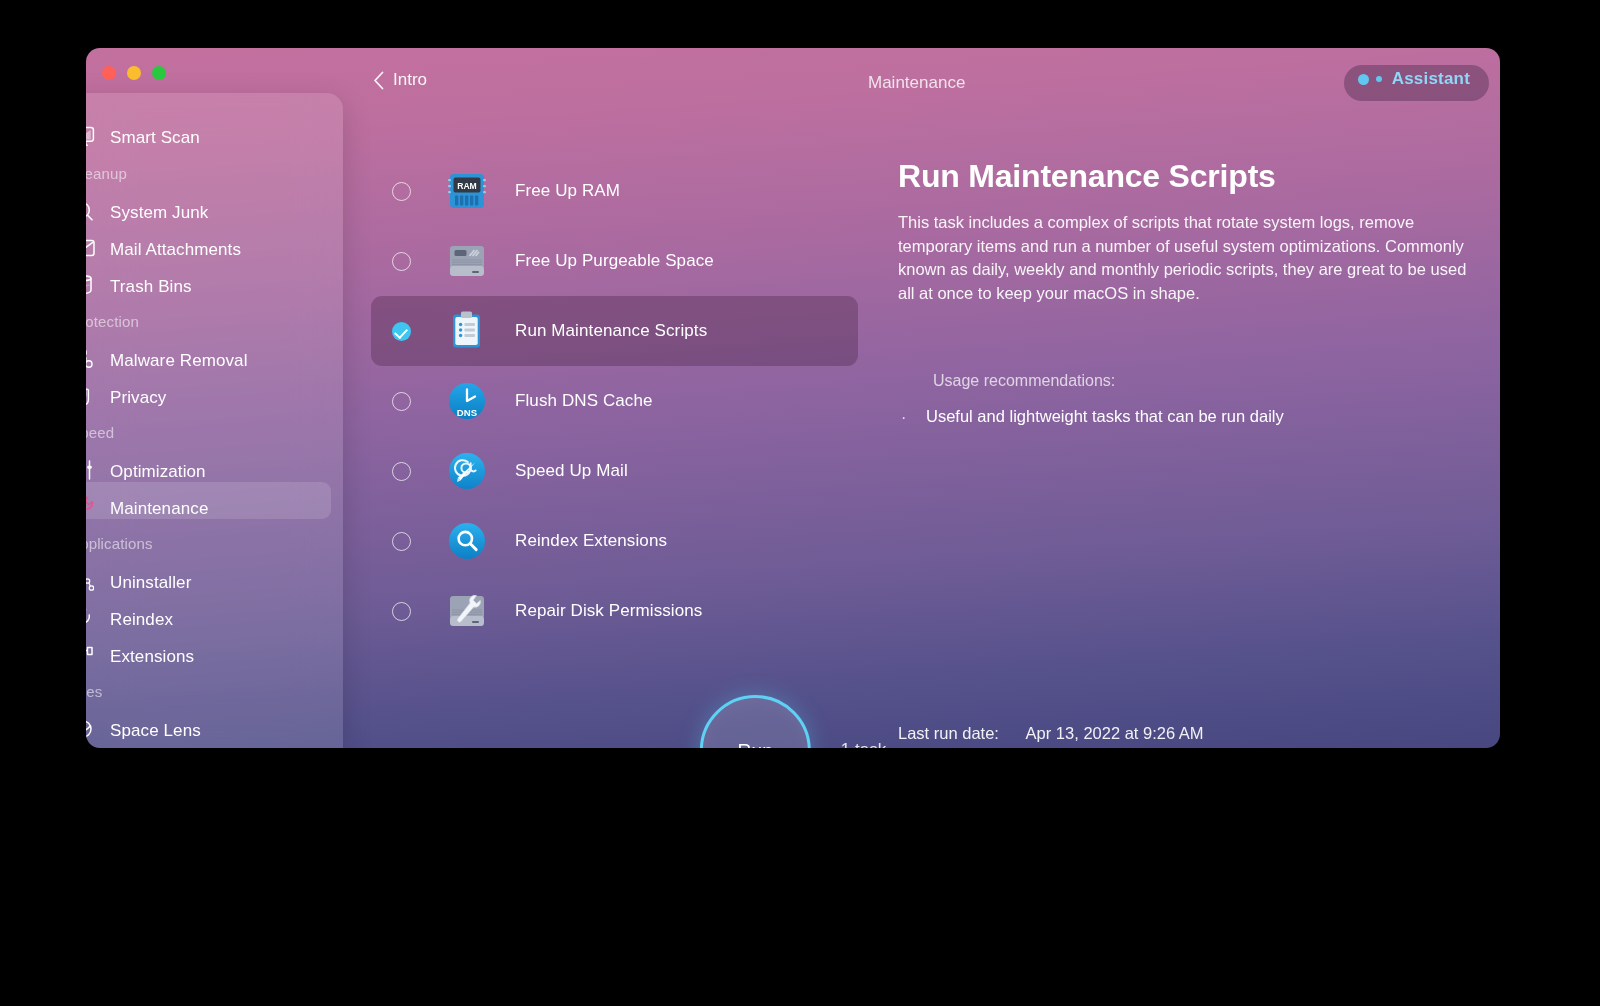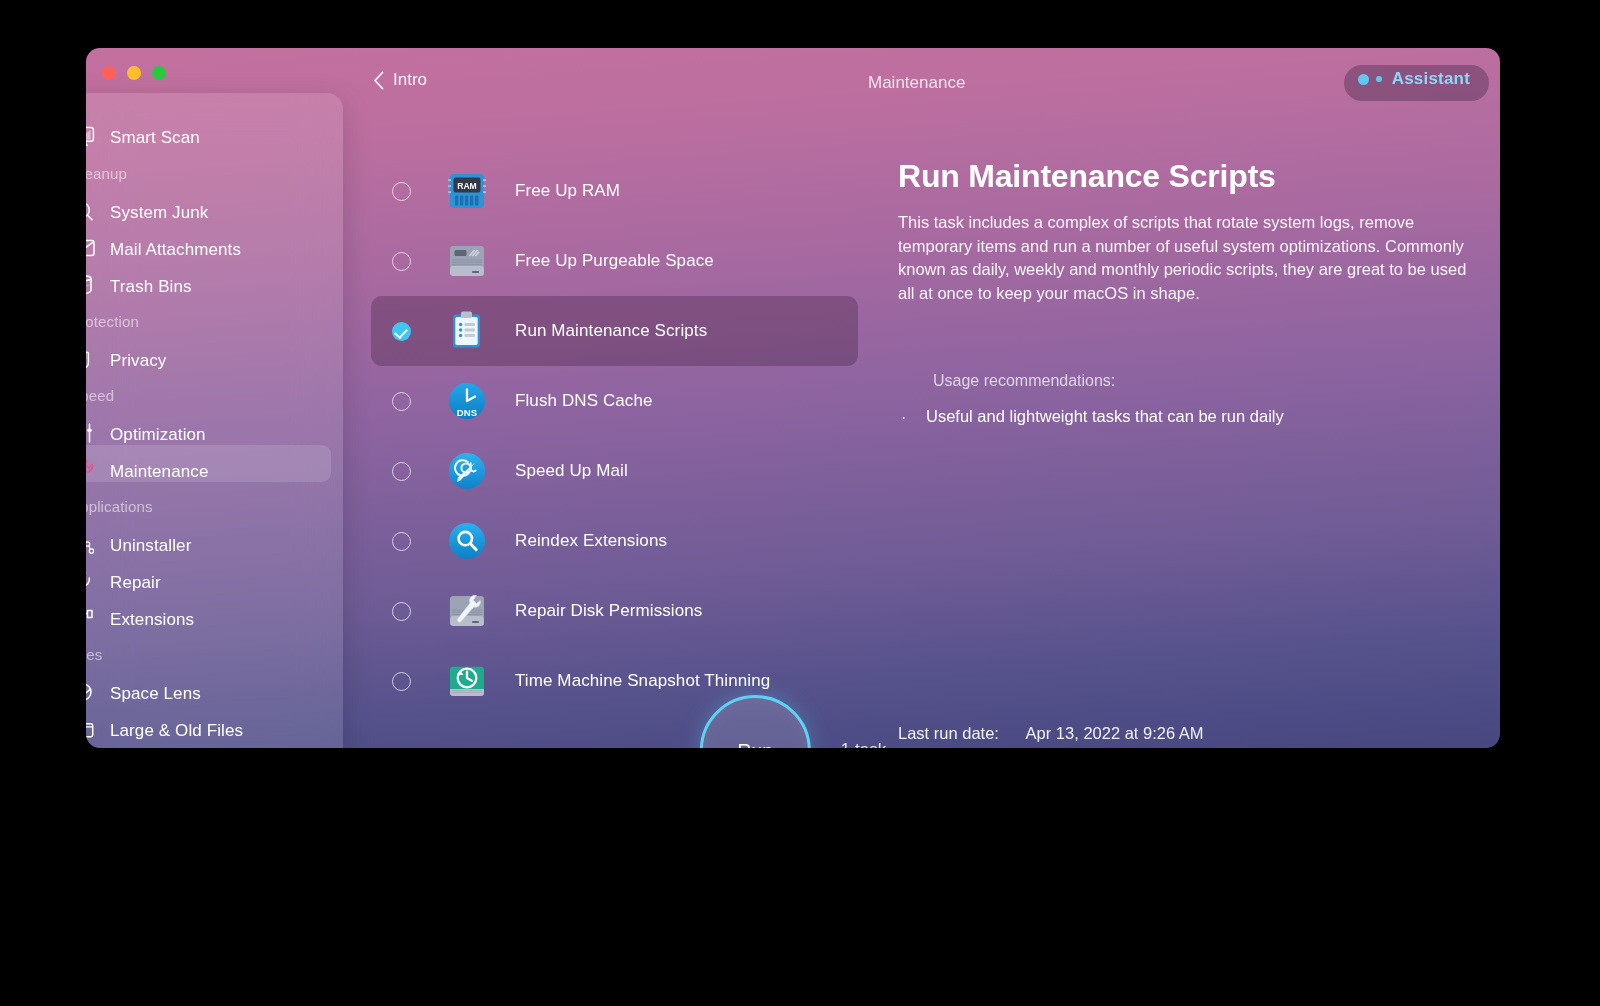--- a/index.html
+++ b/index.html
@@ -276,20 +276,32 @@
           <ellipse cx="10" cy="3.3" rx="8" ry="2.5" fill="none" stroke="#fff" stroke-width="1.5"></ellipse>
           <path d="M2.3 9.4 a8 3.3 0 0 0 15.4 0" fill="rgba(255,255,255,.25)" stroke="none"></path>
         </svg>
       </span>
       <span class="side-label">Trash Bins</span>
     </div>
 
     <div class="side-group">Protection</div>
     <div class="side-row">
       <span class="side-ico">
+        <svg width="22" height="22" viewBox="0 0 22 22">
+          <circle cx="11" cy="11" r="3" fill="none" stroke="#fff" stroke-width="1.4"></circle>
+          <circle cx="11" cy="4.4" r="3.2" fill="none" stroke="#fff" stroke-width="1.4"></circle>
+          <circle cx="5.2" cy="16" r="3.2" fill="none" stroke="#fff" stroke-width="1.4"></circle>
+          <circle cx="16.8" cy="16" r="3.2" fill="none" stroke="#fff" stroke-width="1.4"></circle>
+          <path d="M11 7.6 L11 8.2 M8.4 12.6 L7.6 13.6 M13.6 12.6 L14.4 13.6" stroke="#fff" stroke-width="1.4"></path>
+        </svg>
+      </span>
+      <span class="side-label">Malware Removal</span>
+    </div>
+    <div class="side-row">
+      <span class="side-ico">
         <svg width="20" height="22" viewBox="0 0 20 22">
           <path d="M4.2 12.5 L4.2 6.2 a1.4 1.4 0 0 1 2.8 0 L7 11 L7 3.3 a1.4 1.4 0 0 1 2.8 0 L9.8 11 L9.8 3.6 a1.4 1.4 0 0 1 2.8 0 L12.6 11 L12.6 5.6 a1.4 1.4 0 0 1 2.8 0 L15.4 14.5 a6 6 0 0 1 -11.2 3 Z" fill="none" stroke="#fff" stroke-width="1.4" stroke-linejoin="round"></path>
         </svg>
       </span>
       <span class="side-label">Privacy</span>
     </div>
 
     <div class="side-group">Speed</div>
     <div class="side-row">
       <span class="side-ico">
@@ -326,21 +338,21 @@
       </span>
       <span class="side-label">Uninstaller</span>
     </div>
     <div class="side-row">
       <span class="side-ico">
         <svg width="21" height="22" viewBox="0 0 21 22">
           <path d="M16.3 8 a7 7 0 1 1 -4.6 -5.4" fill="none" stroke="#fff" stroke-width="1.5" stroke-linecap="round"></path>
           <path d="M8.6 1 L12.6 2.8 L9.9 6.2" fill="none" stroke="#fff" stroke-width="1.5" stroke-linecap="round" stroke-linejoin="round"></path>
         </svg>
       </span>
-      <span class="side-label">Repair</span>
+      <span class="side-label">Reindex</span>
     </div>
     <div class="side-row">
       <span class="side-ico">
         <svg width="22" height="20" viewBox="0 0 22 20">
           <path d="M2 2 L10 2 L10 5 a2.2 2.2 0 0 1 0 4.2 L10 18 L2 18 Z" fill="none" stroke="#fff" stroke-width="1.5" stroke-linejoin="round"></path>
           <path d="M10 5.6 L15.5 5.6 L15.5 2.4 L20 2.4 L20 9.4 L15.5 9.4 L15.5 6.3" fill="none" stroke="#fff" stroke-width="1.5" stroke-linejoin="round"></path>
         </svg>
       </span>
       <span class="side-label">Extensions</span>
     </div>
@@ -519,37 +531,20 @@
               <path d="M7 23.2 L37 23.2"></path>
               <path d="M7 25.4 L37 25.4"></path>
           </g>
           <rect x="27" y="32" width="7" height="2" rx="1" fill="#5e6578"></rect>
           <path d="M31.4 6.6 a5.3 5.3 0 0 0 -6.3 7.4 L12.8 29.8 a2.1 2.1 0 0 0 3 2.9 L28.7 18 a5.3 5.3 0 0 0 6.6 -6.6 L31.6 14.6 L28.2 11.2 Z" fill="#f2f6fa" stroke="#cfd7e0" stroke-width=".8" stroke-linejoin="round"></path>
         </svg>
       </span>
       <span class="task-label">Repair Disk Permissions</span>
     </div>
 
-    <div class="task-row">
-      <span class="radio"></span>
-      <span class="task-ico">
-        <svg width="44" height="44" viewBox="0 0 44 44">
-          <rect x="5" y="28" width="34" height="9" rx="3" fill="#b7bdca"></rect>
-          <path d="M5 11 a3.2 3.2 0 0 1 3.2 -3.2 L35.8 7.8 a3.2 3.2 0 0 1 3.2 3.2 L39 30 L5 30 Z" fill="#1fab8e"></path>
-          <circle cx="22" cy="19" r="9.3" fill="none" stroke="#ffffff" stroke-width="2.3"></circle>
-          <path d="M22 12.6 L22 19 L26.8 21.8" fill="none" stroke="#ffffff" stroke-width="2.3" stroke-linecap="round" stroke-linejoin="round"></path>
-          <path d="M13.2 16.2 L15.8 12.6 L18.6 15.8" fill="#ffffff"></path>
-          <g stroke="#a6adbb" stroke-width=".9">
-            <path d="M7 31.6 L37 31.6"></path>
-              <path d="M7 33.3 L37 33.3"></path>
-          </g>
-        </svg>
-      </span>
-      <span class="task-label">Time Machine Snapshot Thinning</span>
-    </div>
   </div>
 
   <div id="detail">
     <div id="detail-title">Run Maintenance Scripts</div>
     <div id="detail-desc">This task includes a complex of scripts that rotate system logs, remove temporary items and run a number of useful system optimizations. Commonly known as daily, weekly and monthly periodic scripts, they are great to be used all at once to keep your macOS in shape.</div>
     <div id="rec-heading">Usage recommendations:</div>
     <div id="rec-list">
       <div class="rec-item">
         <span class="rec-bullet">·</span>
         <span>Useful and lightweight tasks that can be run daily</span>

